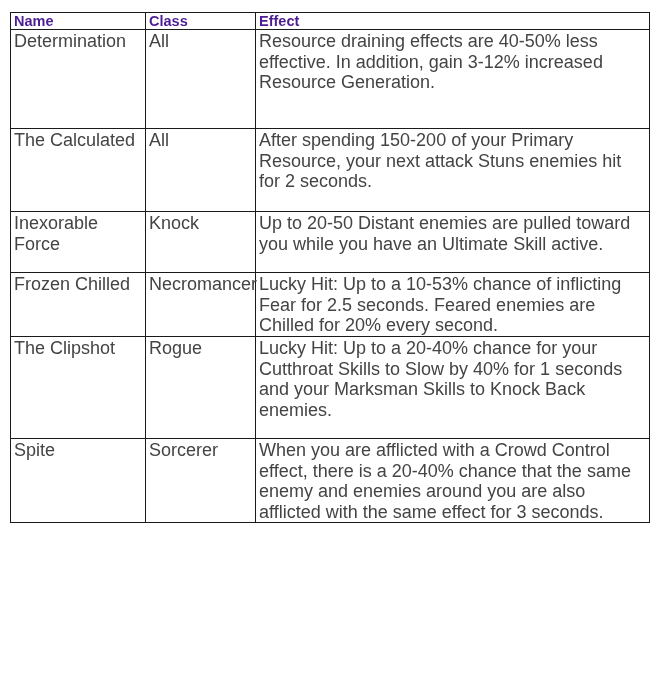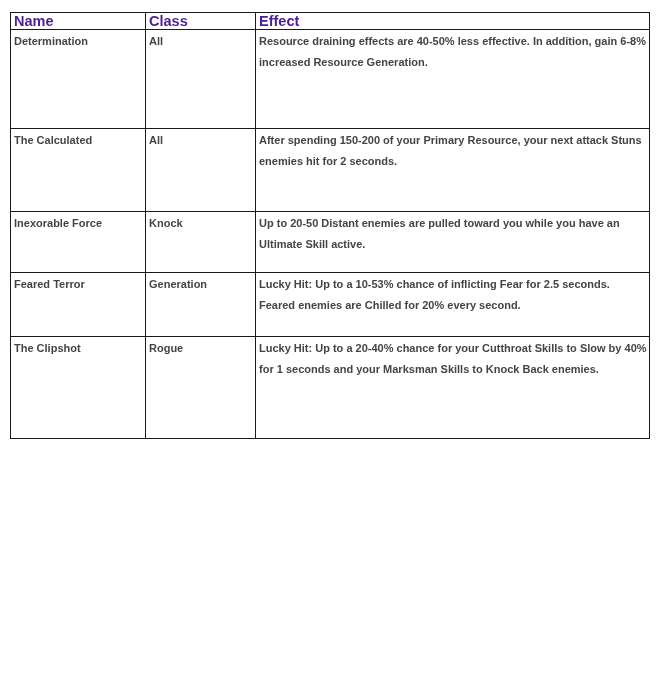--- a/index.html
+++ b/index.html
@@ -25,23 +25,22 @@
     }
     table.aspects col.c-name { width: 135px; }
     table.aspects col.c-class { width: 110px; }
     table.aspects col.c-effect { width: 394px; }
     table.aspects th,
     table.aspects td {
       border: 1.5px solid #1a1a1a;
       vertical-align: top;
       text-align: left;
       padding: 0 2px 0 3px;
-      font-size: 11px;
+      font-size: 18px;
       line-height: 20.5px;
-      font-weight: bold;
     }
     table.aspects th {
       font-weight: bold;
       color: #4c1d95;
       height: 15px;
       line-height: 15px;
       padding-top: 1px;
       font-size: 14.5px;
     }
     table.aspects td {
@@ -70,36 +69,41 @@
     <tr>
       <th>Name</th>
       <th>Class</th>
       <th>Effect</th>
     </tr>
   </thead>
   <tbody>
     <tr class="r0">
       <td>Determination</td>
       <td>All</td>
-      <td>Resource draining effects are 40-50% less effective. In addition, gain 6-8% increased Resource Generation.</td>
+      <td>Resource draining effects are 40-50% less effective. In addition, gain 3-12% increased Resource Generation.</td>
     </tr>
     <tr class="r2">
       <td>The Calculated</td>
       <td>All</td>
       <td>After spending 150-200 of your Primary Resource, your next attack Stuns enemies hit for 2 seconds.</td>
     </tr>
     <tr class="r4">
       <td>Inexorable Force</td>
       <td>Knock</td>
       <td>Up to 20-50 Distant enemies are pulled toward you while you have an Ultimate Skill active.</td>
     </tr>
     <tr class="r5">
-      <td>Feared Terror</td>
-      <td>Generation</td>
+      <td>Frozen Chilled</td>
+      <td>Necromancer</td>
       <td>Lucky Hit: Up to a 10-53% chance of inflicting Fear for 2.5 seconds. Feared enemies are Chilled for 20% every second.</td>
     </tr>
     <tr class="r6">
       <td>The Clipshot</td>
       <td>Rogue</td>
       <td>Lucky Hit: Up to a 20-40% chance for your Cutthroat Skills to Slow by 40% for 1 seconds and your Marksman Skills to Knock Back enemies.</td>
     </tr>
+    <tr class="r7">
+      <td>Spite</td>
+      <td>Sorcerer</td>
+      <td>When you are afflicted with a Crowd Control effect, there is a 20-40% chance that the same enemy and enemies around you are also afflicted with the same effect for 3 seconds.</td>
+    </tr>
   </tbody>
 </table>
 
 </body></html>

